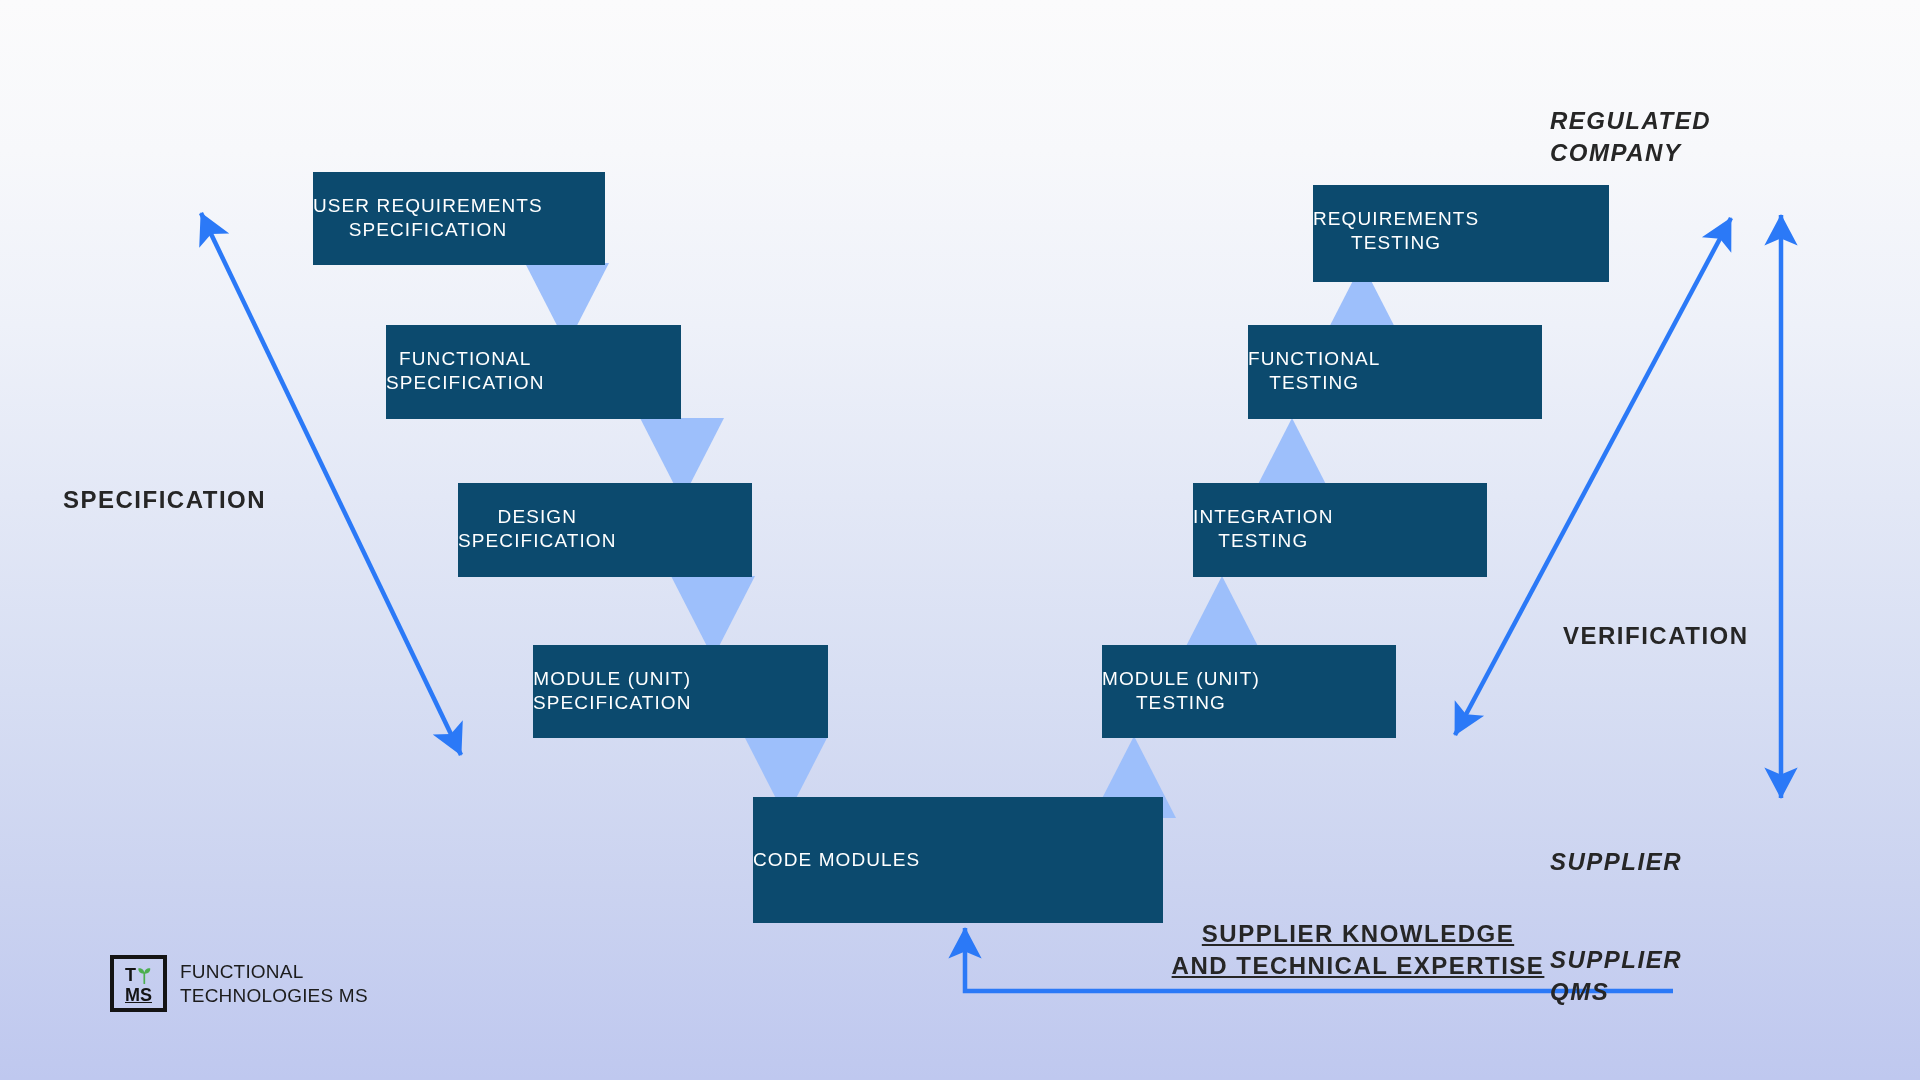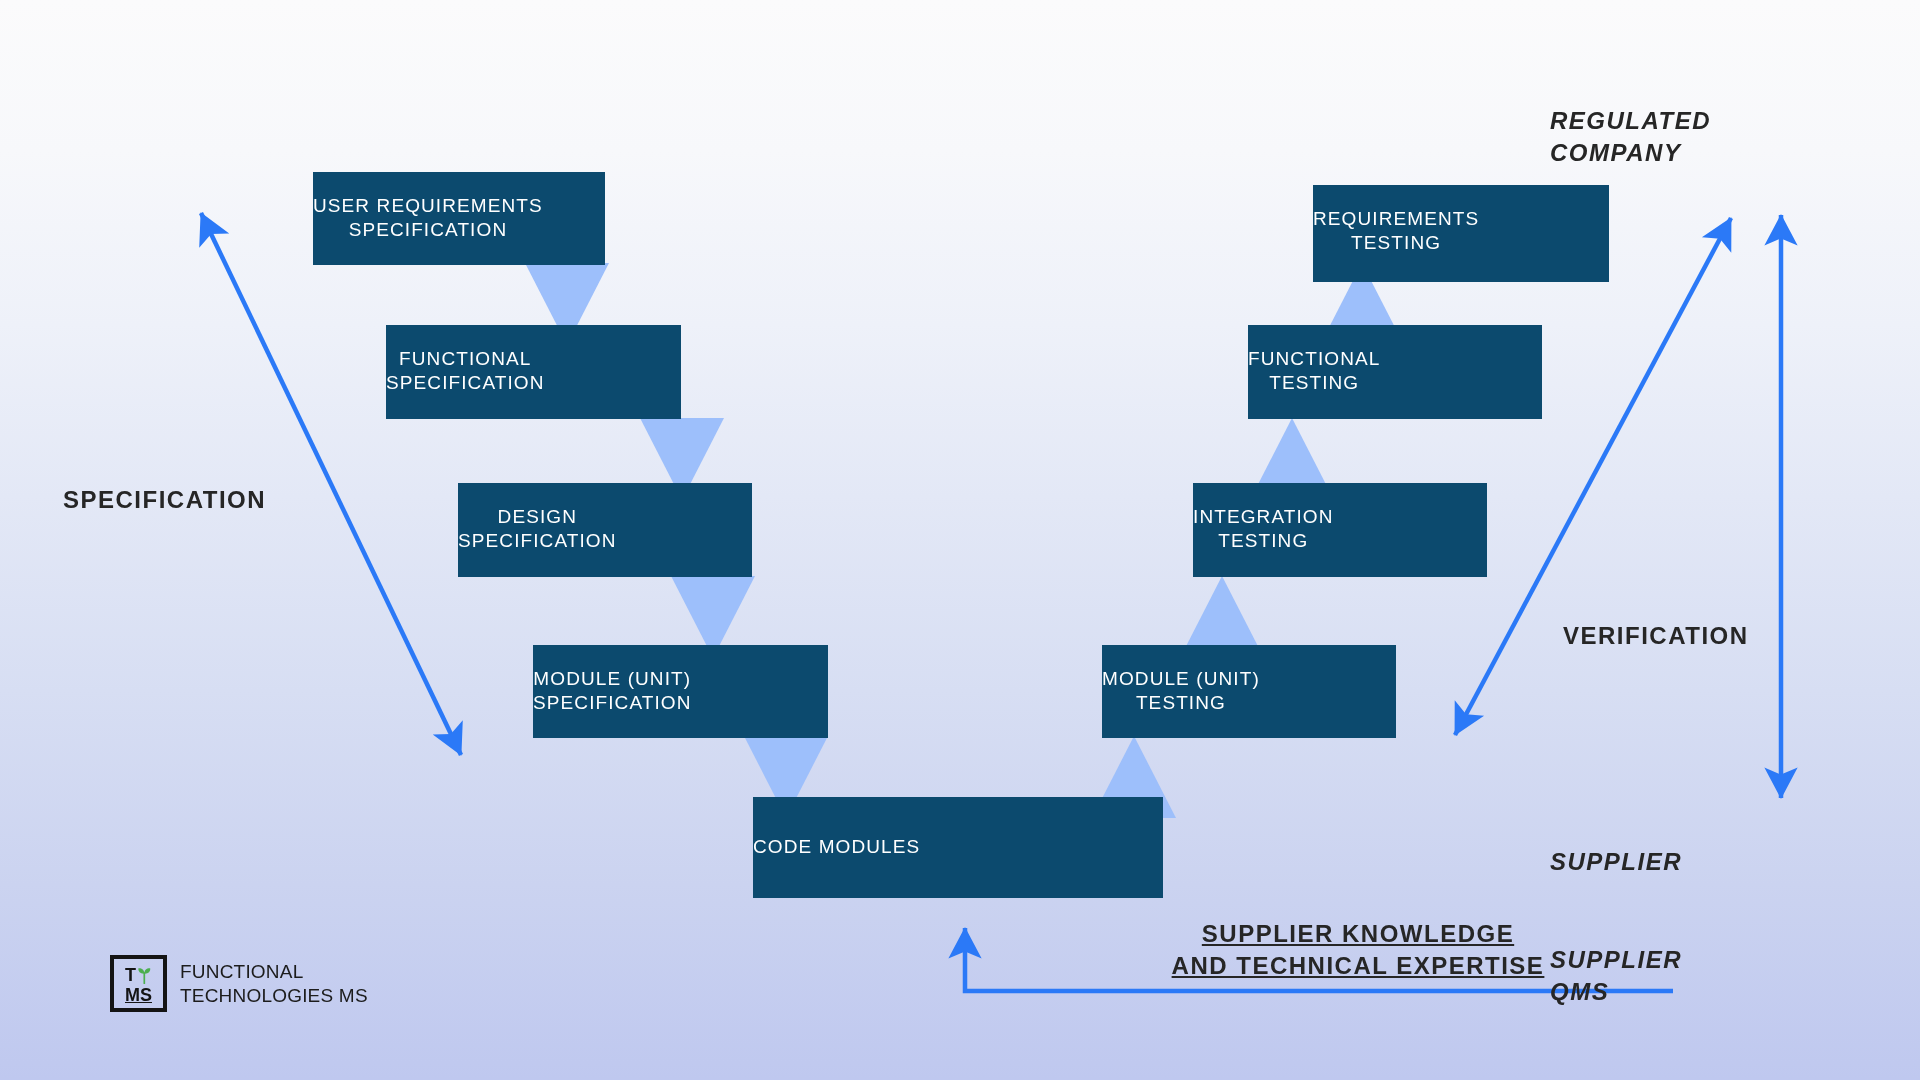--- a/index.html
+++ b/index.html
@@ -196,21 +196,21 @@
   <div class="vbox" style="left:458px; top:483px; width:294px; height:94px;">
     <span class="vbox-label">DESIGN
 SPECIFICATION</span>
   </div>
 
   <div class="vbox" style="left:533px; top:645px; width:295px; height:93px;">
     <span class="vbox-label">MODULE (UNIT)
 SPECIFICATION</span>
   </div>
 
-  <div class="vbox center-text" style="left:753px; top:797px; width:410px; height:101px;">
+  <div class="vbox center-text" style="left:753px; top:797px; width:410px; height:126px;">
     <span class="vbox-label">CODE MODULES</span>
   </div>
 
   <div class="vbox" style="left:1313px; top:165px; width:296px; height:97px;margin-top:20px;">
     <span class="vbox-label">REQUIREMENTS
 TESTING</span>
   </div>
 
   <div class="vbox" style="left:1248px; top:325px; width:294px; height:94px;">
     <span class="vbox-label">FUNCTIONAL

